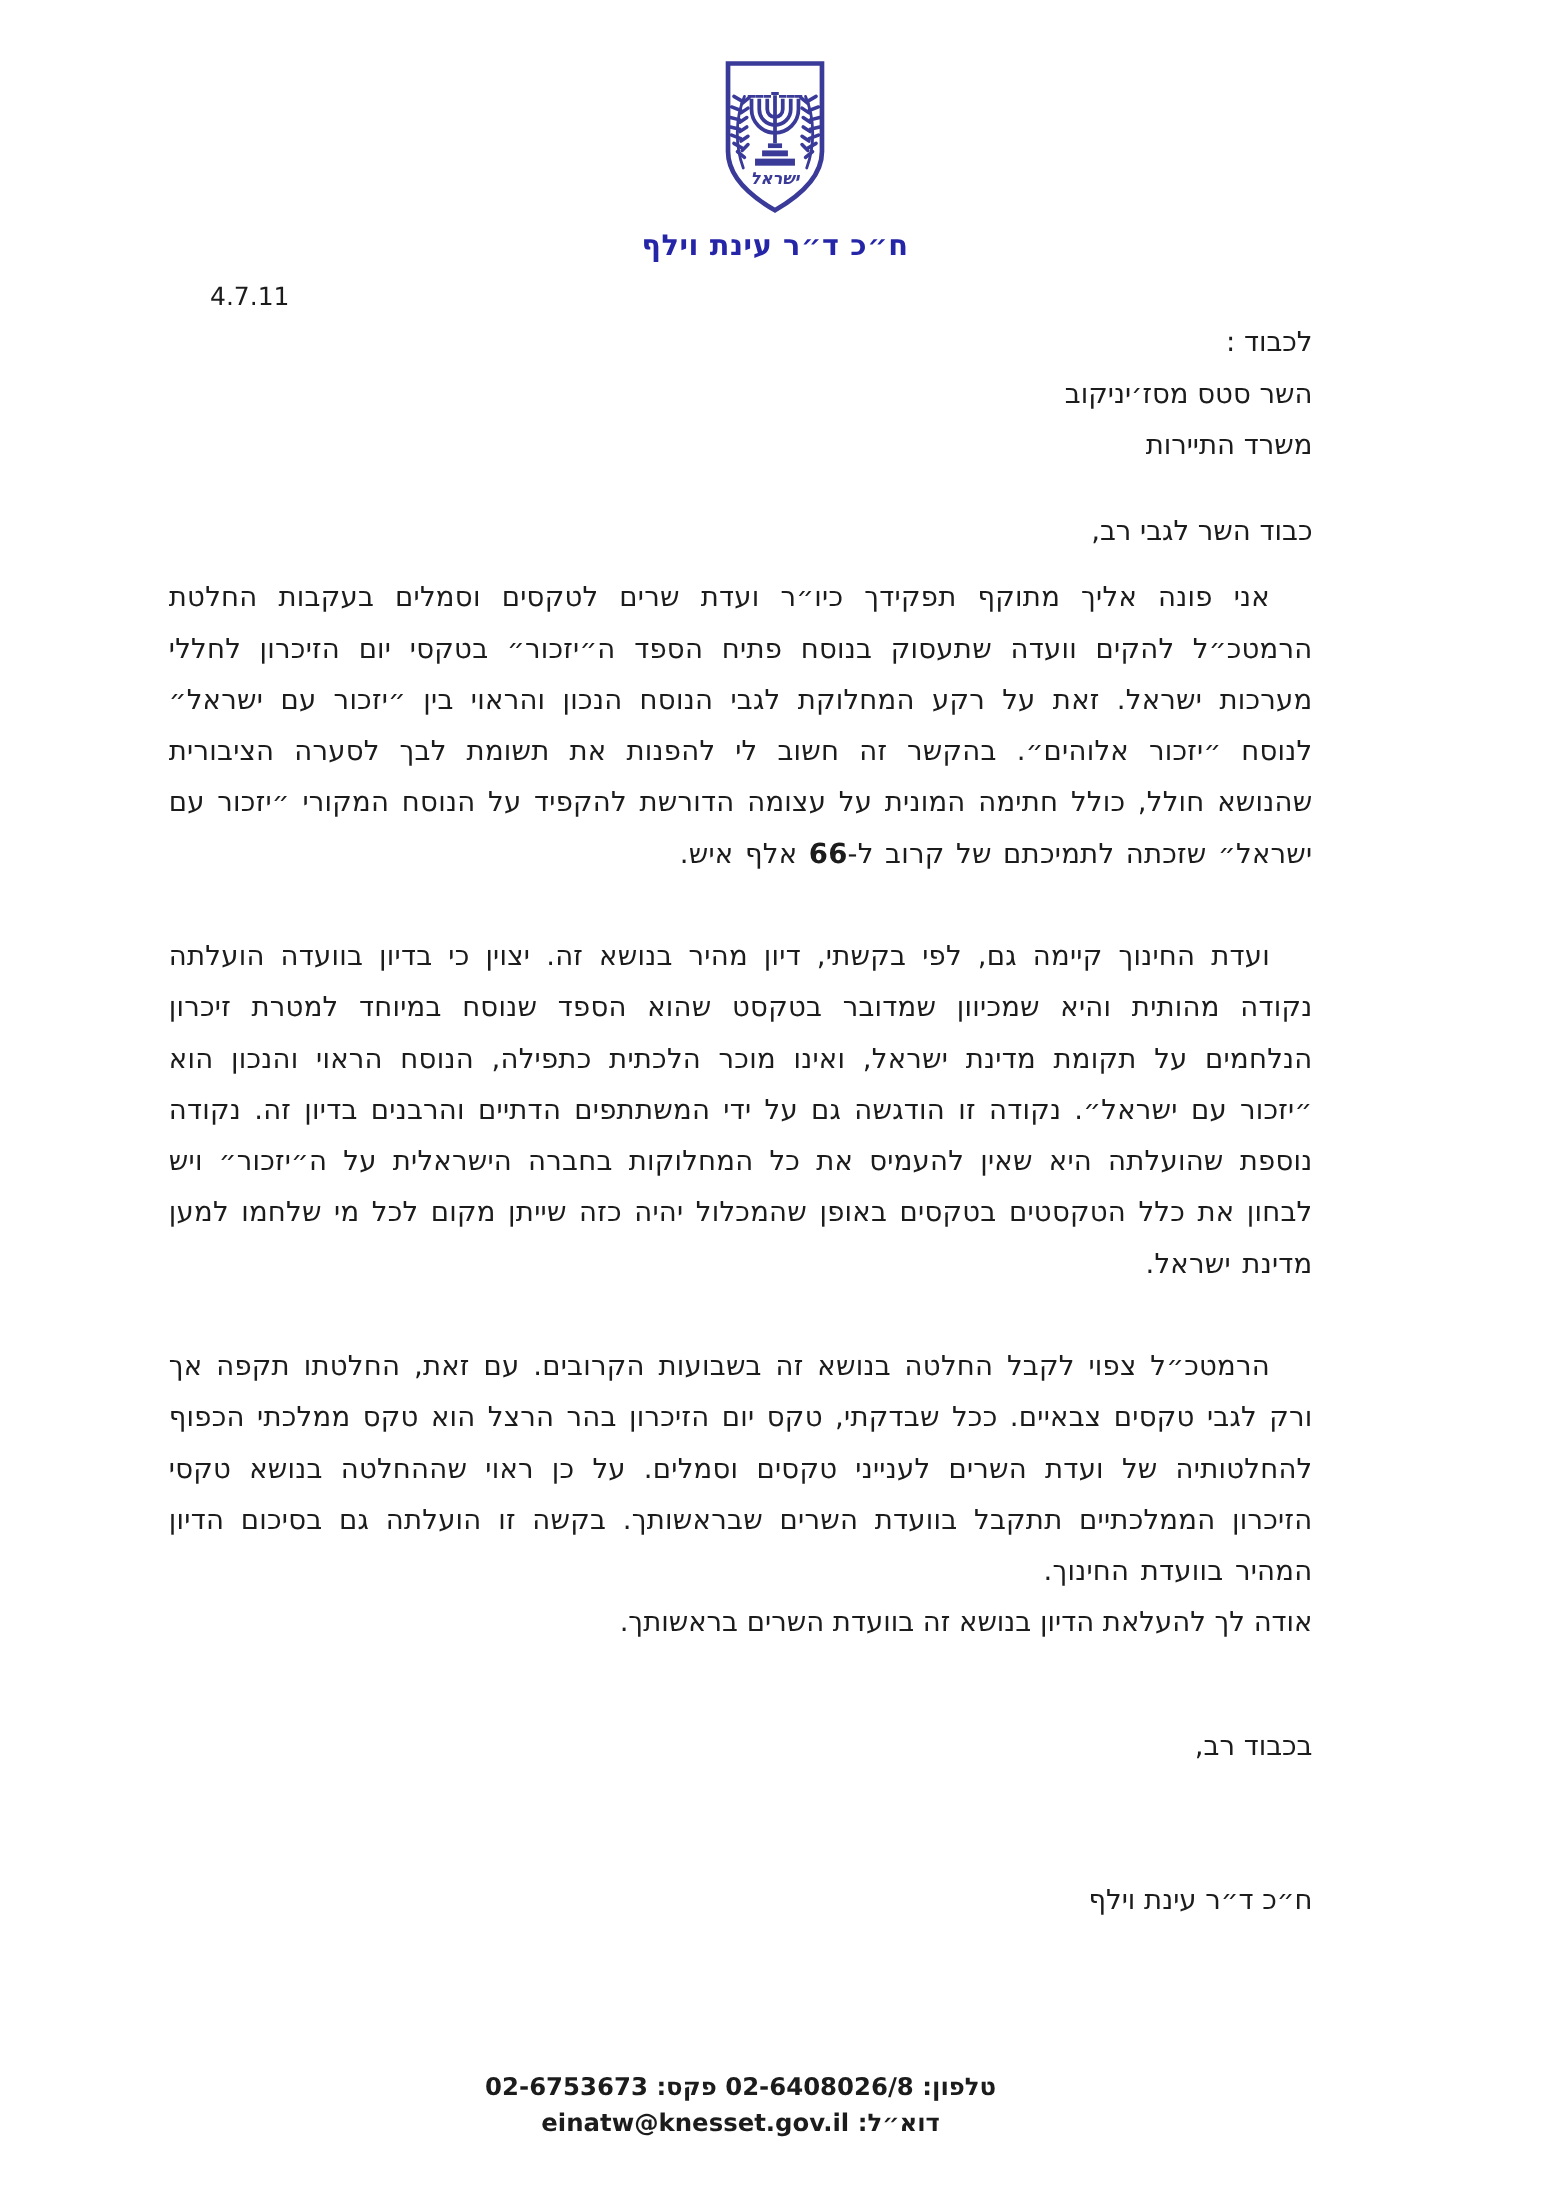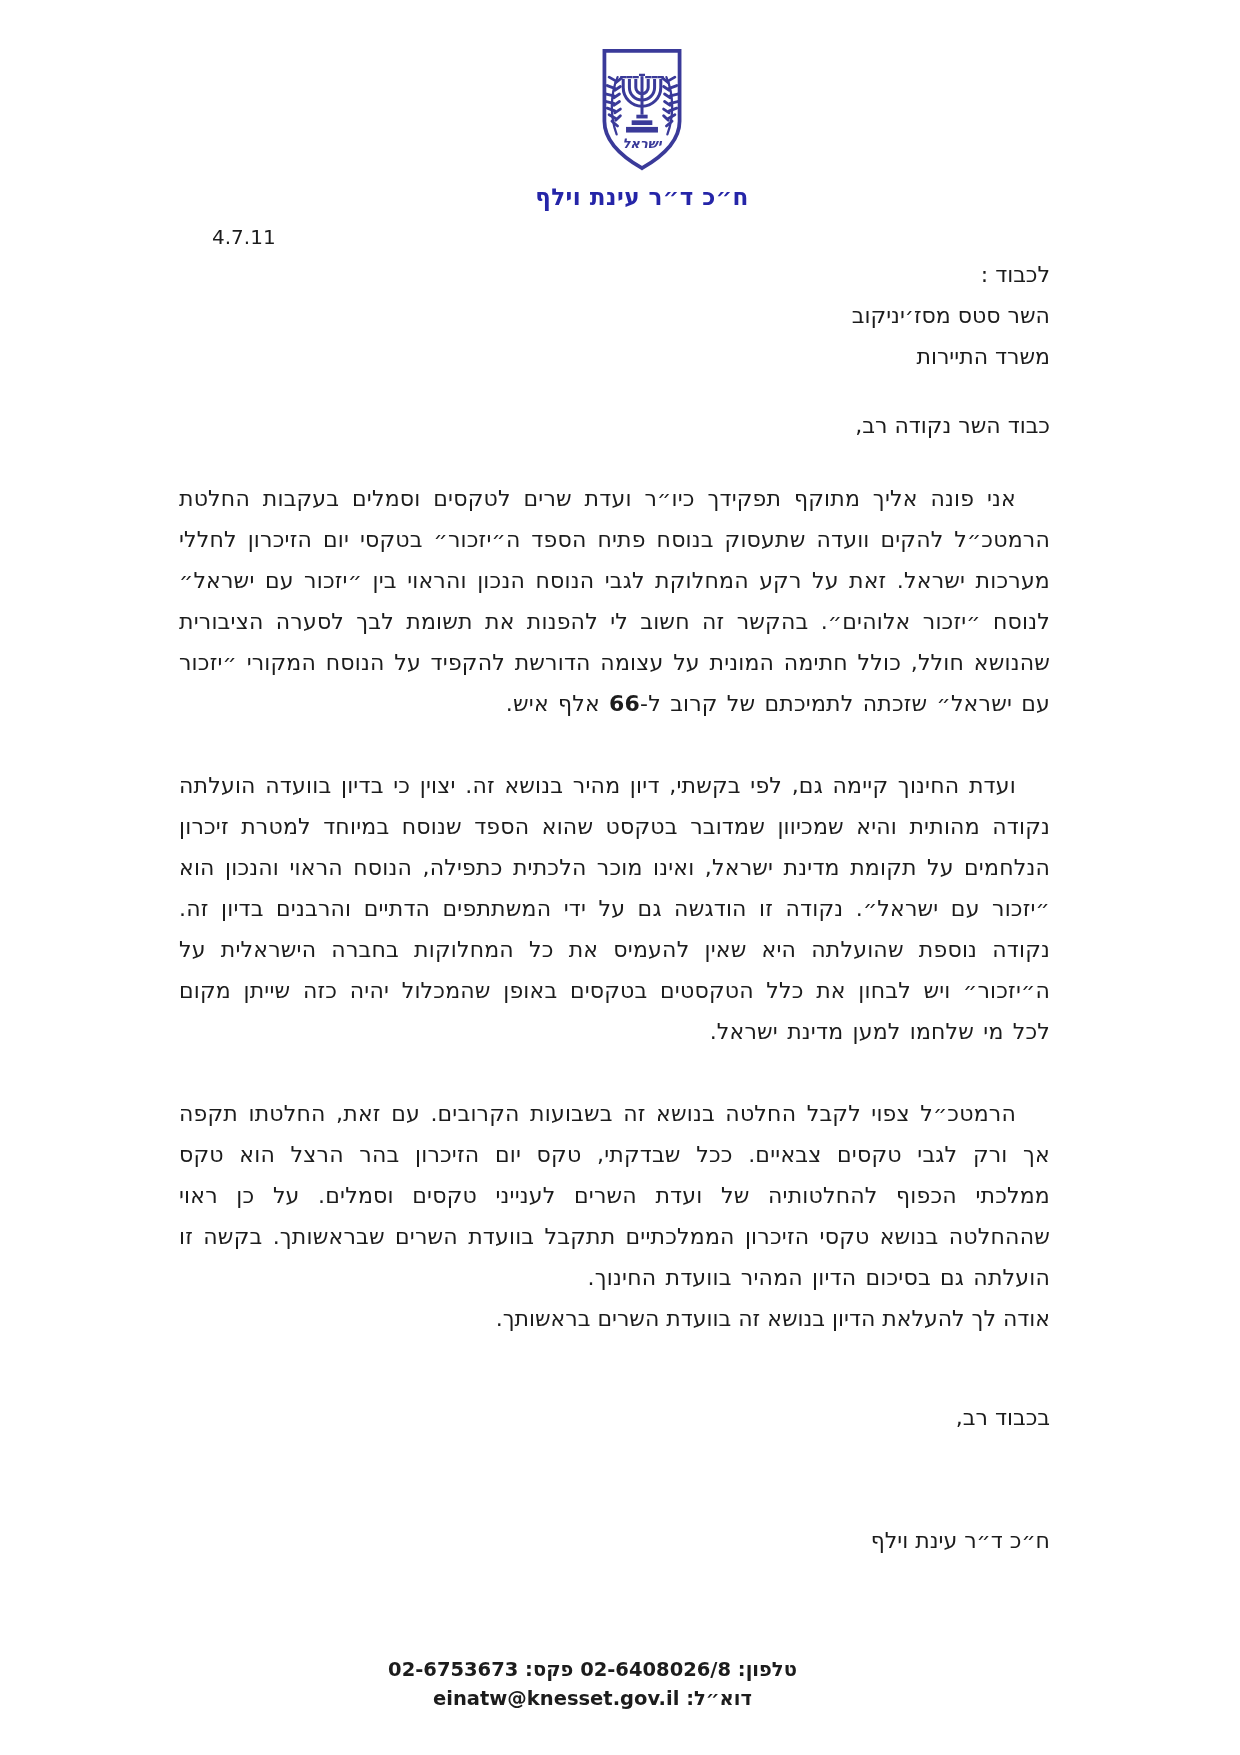--- a/index.html
+++ b/index.html
@@ -11,21 +11,20 @@
   .page{
     position:relative;
     width:1240px;height:1755px;
     margin:0 auto;
     background:#ffffff;
     overflow:hidden;
     box-sizing:border-box;
     padding-top:48px;
     font-family:"DejaVu Sans", sans-serif;
     color:var(--text-black,#1c1c1c);
-    padding-left:44px;
   }
   .emblem-wrap{text-align:center;line-height:0;}
   svg.emblem{width:94px;height:124px;color:var(--emblem-blue,#3a3a99);}
   .mk-title{
     text-align:center;
     color:var(--title-blue,#2525a8);
     font-weight:bold;
     font-size:23px;
     line-height:30px;
     margin-top:10px;
@@ -63,21 +62,21 @@
     text-underline-offset:6px;
   }
   .greeting{margin-top:28px;text-align:right;}
   p.para{
     margin:41px 0 0 0;
     text-align:justify;
     text-indent:34px;
     word-spacing:2px;
     letter-spacing:.2px;
   }
-  p.para.first{margin-top:32px;}
+  p.para.first{margin-top:12px;}
   p.request{
     margin:0;
     text-align:right;
     text-indent:0;
   }
   .closing{margin-top:58px;text-align:right;}
   .signature{margin-top:82px;text-align:right;}
   .footer{
     position:absolute;
     left:135px;right:190px;bottom:42px;
@@ -136,21 +135,21 @@
 
     <div class="date-line">4.7.11</div>
 
     <div class="recipient">
       <div>לכבוד :</div>
       <div>השר סטס מסז׳יניקוב</div>
       <div>משרד התיירות</div>
     </div>
 
 
-    <div class="greeting">כבוד השר נקודה רב,</div>
+    <div class="greeting">כבוד השר לגבי רב,</div>
 
     <p class="para first"><span>אני פונה אליך מתוקף תפקידך כיו״ר ועדת שרים לטקסים וסמלים בעקבות החלטת הרמטכ״ל להקים וועדה שתעסוק בנוסח פתיח הספד ה״יזכור״ בטקסי יום הזיכרון לחללי מערכות ישראל. זאת על רקע המחלוקת לגבי הנוסח הנכון והראוי בין ״יזכור עם ישראל״ לנוסח ״יזכור אלוהים״. בהקשר זה חשוב לי להפנות את תשומת לבך לסערה הציבורית שהנושא חולל, כולל חתימה המונית על עצומה הדורשת להקפיד על הנוסח המקורי ״יזכור עם ישראל״ שזכתה לתמיכתם של קרוב ל-</span><b>66</b><span> אלף איש.</span></p>
 
     <p class="para">ועדת החינוך קיימה גם, לפי בקשתי, דיון מהיר בנושא זה. יצוין כי בדיון בוועדה הועלתה נקודה מהותית והיא שמכיוון שמדובר בטקסט שהוא הספד שנוסח במיוחד למטרת זיכרון הנלחמים על תקומת מדינת ישראל, ואינו מוכר הלכתית כתפילה, הנוסח הראוי והנכון הוא ״יזכור עם ישראל״. נקודה זו הודגשה גם על ידי המשתתפים הדתיים והרבנים בדיון זה. נקודה נוספת שהועלתה היא שאין להעמיס את כל המחלוקות בחברה הישראלית על ה״יזכור״ ויש לבחון את כלל הטקסטים בטקסים באופן שהמכלול יהיה כזה שייתן מקום לכל מי שלחמו למען מדינת ישראל.</p>
 
     <p class="para">הרמטכ״ל צפוי לקבל החלטה בנושא זה בשבועות הקרובים. עם זאת, החלטתו תקפה אך ורק לגבי טקסים צבאיים. ככל שבדקתי, טקס יום הזיכרון בהר הרצל הוא טקס ממלכתי הכפוף להחלטותיה של ועדת השרים לענייני טקסים וסמלים. על כן ראוי שההחלטה בנושא טקסי הזיכרון הממלכתיים תתקבל בוועדת השרים שבראשותך. בקשה זו הועלתה גם בסיכום הדיון המהיר בוועדת החינוך.</p>
 
     <p class="request">אודה לך להעלאת הדיון בנושא זה בוועדת השרים בראשותך.</p>
 
     <div class="closing">בכבוד רב,</div>

